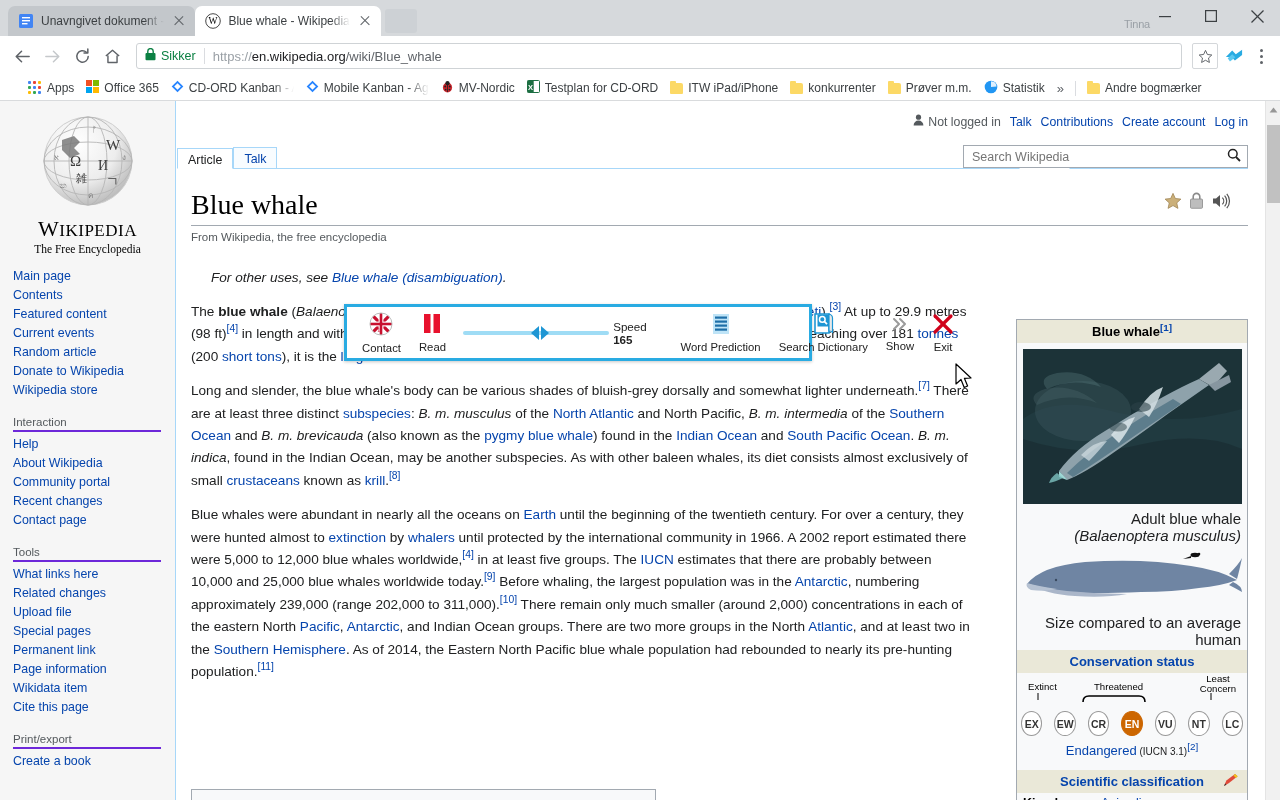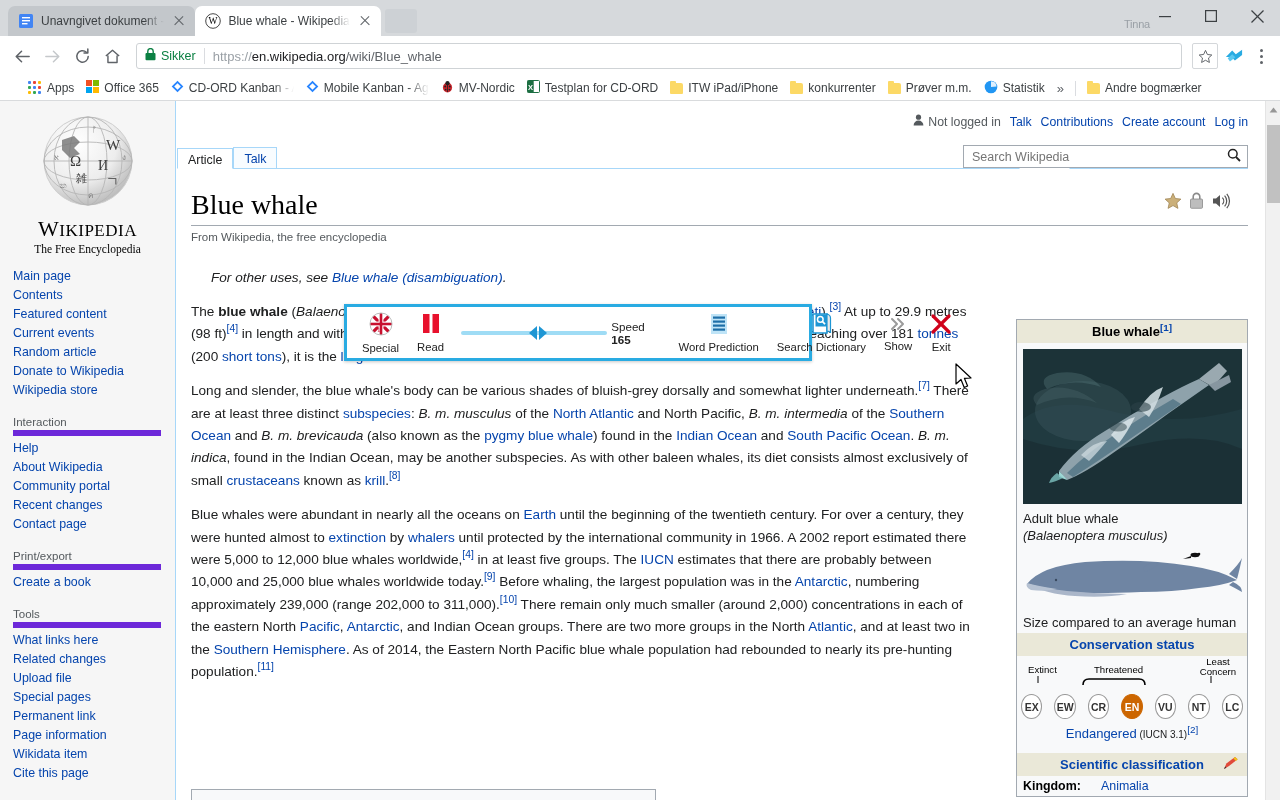--- a/index.html
+++ b/index.html
@@ -74,21 +74,21 @@
 
   
   .wp { position:absolute; left:0; top:0; width:1265px; height:699px; background:#fff; }
   .wp-left { position:absolute; left:0; top:0; width:176px; height:699px; background:#f6f6f6; border-right:1px solid #a7d7f9; }
   .wp-logo { width:135px; margin:13px auto 0 auto; text-align:center; }
   .wp-wordmark { font-family:"Liberation Serif", serif; font-size:17px; letter-spacing:0.5px; color:#000; margin-top:4px; }
   .wp-wordmark .cap { font-size:22px; }
   .wp-tag { font-family:"Liberation Serif", serif; font-size:11.5px; color:#000; margin-top:1px; }
 
   .nav-group { margin-top:12px; padding-left:13px; }
-  .nav-head { font-size:11.5px; color:#54595d; padding:4px 0 2px 0; border-bottom:6px solid #6d28d9; width:148px; margin-bottom:3px; }
+  .nav-head { font-size:11.5px; color:#54595d; padding:4px 0 2px 0; border-bottom:2px solid #6d28d9; width:148px; margin-bottom:3px; }
   .nav-item { font-size:12.4px; color:#0645ad; line-height:19px; }
 
   .wp-main { position:absolute; left:177px; top:0; right:0; height:699px; }
   .wp-usernav { position:absolute; right:17px; top:13px; display:flex; align-items:center; gap:9px; font-size:12.3px; }
   .wp-usernav .nl { color:#54595d; display:flex; align-items:center; gap:4px; }
   .wp-usernav a { color:#0645ad; }
 
   .wp-tabs { position:absolute; left:0; top:46px; right:17px; height:22px; border-bottom:1px solid #a7d7f9; }
   .wp-tabs .tabgrp { position:absolute; left:0; bottom:0; display:flex; align-items:flex-end; }
   .wp-tabs .tabgrp.right { left:auto; right:0; }
@@ -112,21 +112,21 @@
 
   .toc { position:absolute; left:14px; top:688px; width:465px; border:1px solid #a2a9b1; background:#f8f9fa; padding:7px 12px 10px 12px; font-size:13px; }
   .toc-title { text-align:center; font-weight:bold; font-size:13.5px; margin-bottom:6px; }
   .toc-title .hide { font-weight:normal; color:#0645ad; font-size:12.4px; }
 
   
   .infobox { position:absolute; right:17px; top:218px; width:232px; border:1px solid #a2a9b1; background:#f8f9fa; font-size:11.5px; }
   .ib-title { background:#eae8d8; text-align:center; font-weight:bold; font-size:13px; padding:4px 0; color:#000; }
   .ib-imgwrap { padding:6px 6px 0 6px; }
   .ib-photo { width:219px; height:155px; display:block; }
-  .ib-cap { text-align:left; padding:6px 6px 2px 6px; font-size:13px; line-height:17px; }
+  .ib-cap { text-align:right; padding:6px 6px 2px 6px; font-size:15px; line-height:17px; }
   .ib-sizewrap { padding:4px 6px 0 6px; }
   .ib-section { background:#eae8d8; text-align:center; font-weight:bold; font-size:13px; padding:4px 0; color:#0645ad; position:relative; }
   .ib-pencil { position:absolute; right:8px; top:3px; }
   .ib-status { padding:6px 4px 6px 4px; }
   .iucn-labels { position:relative; height:32px; font-size:9.6px; color:#000; }
   .iucn-bubbles { display:flex; justify-content:center; gap:12px; }
   .bub { width:25px; height:25px; border-radius:50%; border:1px solid #999; background:#fff; display:flex; align-items:center; justify-content:center; font-size:10.5px; font-weight:bold; color:#333; }
   .bub.on { background:#cc6600; border-color:#cc6600; color:#fff; }
   .ib-statuslabel { text-align:center; font-size:13px; color:#0645ad; padding:7px 0 6px 0; }
   .ib-statuslabel .sm { color:#202122; font-size:10px; }
@@ -401,34 +401,34 @@
         <div class="nav-group">
           <div class="nav-head">Interaction</div>
           <div class="nav-item">Help</div>
           <div class="nav-item">About Wikipedia</div>
           <div class="nav-item">Community portal</div>
           <div class="nav-item">Recent changes</div>
           <div class="nav-item">Contact page</div>
         </div>
 
         <div class="nav-group">
-          <div class="nav-head">Print/export</div>
-          <div class="nav-item">Create a book</div>
-        </div>
-
-        <div class="nav-group">
           <div class="nav-head">Tools</div>
           <div class="nav-item">What links here</div>
           <div class="nav-item">Related changes</div>
           <div class="nav-item">Upload file</div>
           <div class="nav-item">Special pages</div>
           <div class="nav-item">Permanent link</div>
           <div class="nav-item">Page information</div>
           <div class="nav-item">Wikidata item</div>
           <div class="nav-item">Cite this page</div>
+        </div>
+
+        <div class="nav-group">
+          <div class="nav-head">Print/export</div>
+          <div class="nav-item">Create a book</div>
         </div>
       </div>
 
       <div class="wp-main">
 
         <div class="wp-usernav">
           <span class="nl">
             <span><svg width="11" height="12" viewBox="0 0 11 12">
                   <circle cx="5.5" cy="3.2" r="2.6" fill="#54595d"></circle>
                   <path d="M0.6 11.4 a4.9 4.9 0 0 1 9.8 0 Z" fill="#54595d"></path>
@@ -608,21 +608,21 @@
               <path d="M0 0 L24 24 M24 0 L0 24" stroke="#C8102E" stroke-width="3.2"></path>
               <rect x="9.6" y="0" width="4.8" height="24" fill="#fff"></rect>
               <rect x="0" y="9.6" width="24" height="4.8" fill="#fff"></rect>
               <rect x="10.7" y="0" width="2.6" height="24" fill="#C8102E"></rect>
               <rect x="0" y="10.7" width="24" height="2.6" fill="#C8102E"></rect>
             </g>
             <circle cx="12" cy="12" r="11" fill="none" stroke="#bbb" stroke-width="1"></circle>
             <text x="8" y="20" font-family="Liberation Serif, serif" font-size="7" fill="#C8102E">1</text>
           </svg>
         </span>
-        <span class="rb-label">Special</span>
+        <span class="rb-label">Contact</span>
       </div>
 
       <div class="rb-item">
         <span>
           <svg width="24" height="22" viewBox="0 0 24 22">
               <rect x="4" y="1" width="6.5" height="19" fill="#E8112D"></rect>
               <rect x="13.5" y="1" width="6.5" height="19" fill="#E8112D"></rect>
             </svg>
         </span>
         <span class="rb-label">Read</span>

